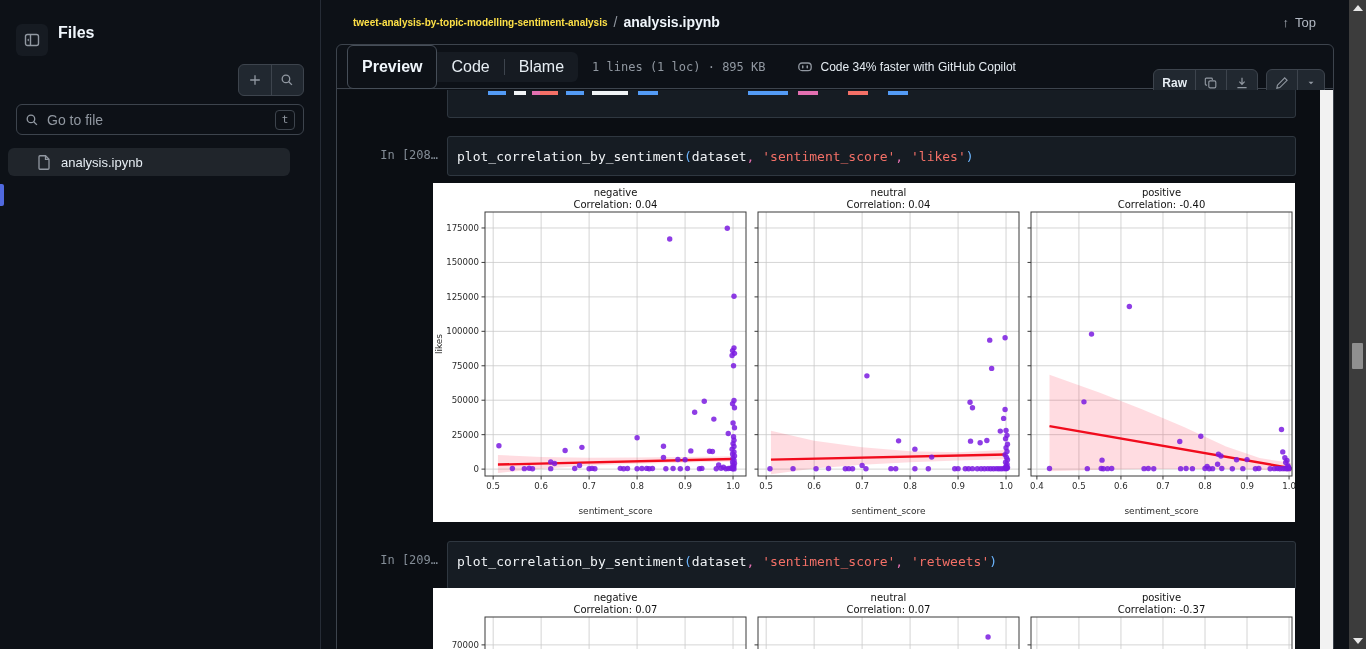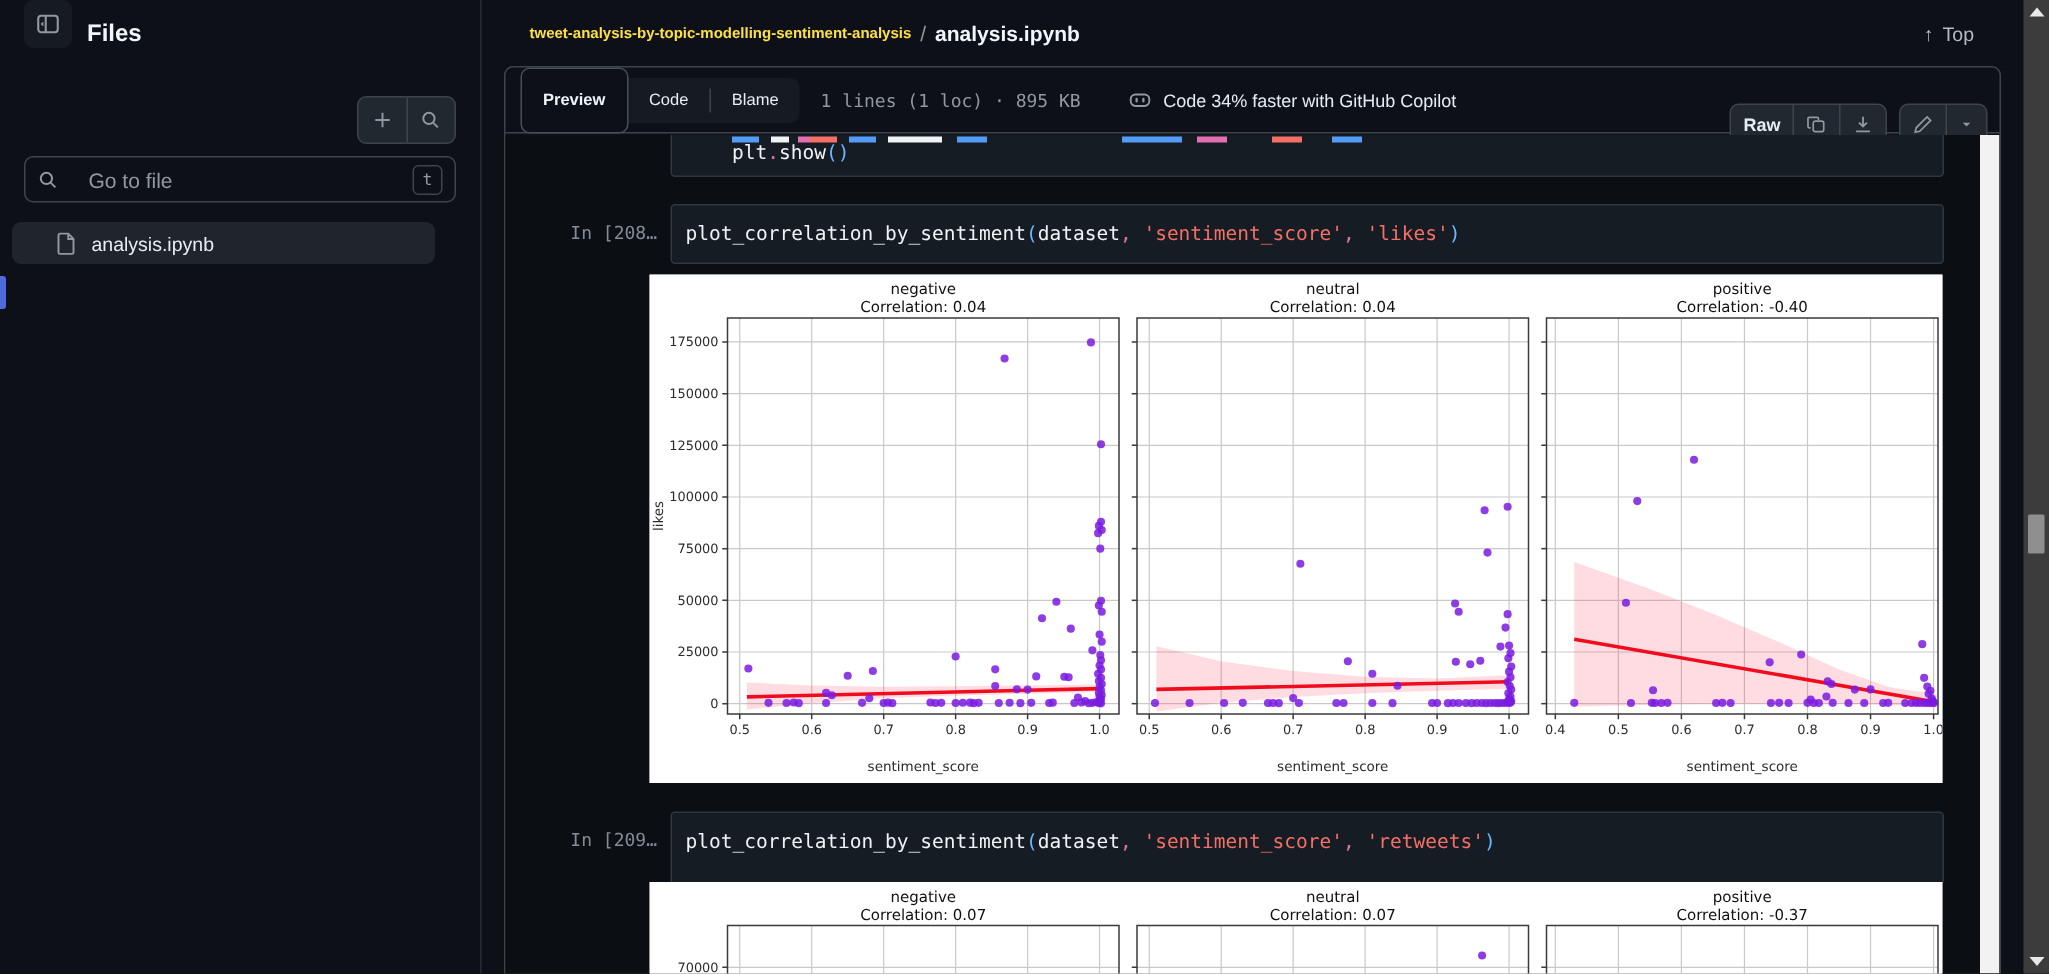--- a/index.html
+++ b/index.html
@@ -2,35 +2,35 @@
 <html><head>
 <meta charset="utf-8">
 <style>
   * { margin:0; padding:0; box-sizing:border-box; }
   html,body { width:1366px; height:649px; overflow:hidden; background:#0d1117;
               font-family:"Liberation Sans", sans-serif; }
 
   
   #sidebar { position:absolute; left:0; top:0; width:321px; height:649px;
              background:#0d1117; border-right:1px solid #262c36; }
-  .sb-header { position:absolute; left:16px; top:0; display:flex; align-items:flex-end; gap:10px; }
+  .sb-header { position:absolute; left:16px; top:24px; display:flex; align-items:flex-start; gap:10px; }
   .icon-btn32 { width:32px; height:32px; border-radius:6px; display:flex; align-items:center;
                 justify-content:center; background:#161b22; cursor:pointer; }
   .files-title { font-size:16px; font-weight:700; color:#f0f6fc; }
   .branch-btn { position:absolute; left:16px; top:64px; width:215px; height:32px;
                 background:#212830; border:1px solid #3d444d; border-radius:6px;
                 display:flex; align-items:center; padding:0 10px; gap:8px; cursor:pointer; }
   .branch-btn .lbl { font-size:13px; font-weight:600; color:#f0f6fc; flex:1; text-align:left; }
   .btn-group { position:absolute; left:238px; top:64px; width:66px; height:32px;
                background:#212830; border:1px solid #3d444d; border-radius:6px; display:flex; }
   .btn-group > div { flex:1; display:flex; align-items:center; justify-content:center; cursor:pointer; }
   .btn-group > div:first-child { border-right:1px solid #3d444d; }
   .goto-wrap { position:absolute; left:16px; top:104px; width:288px; height:31px;
                border:1px solid #3d444d; border-radius:6px; display:flex; align-items:center;
-               padding:0 8px; gap:20px; background:#0d1117; }
+               padding:0 8px; gap:8px; background:#0d1117; }
   .goto-wrap input { flex:1; background:transparent; border:none; outline:none;
                      color:#e6edf3; font-size:14px; font-family:"Liberation Sans", sans-serif; }
   .goto-wrap input::placeholder { color:#9198a1; }
   .kbd { width:20px; height:20px; border:1px solid #3d444d; border-radius:4px; color:#9198a1;
          font-size:11px; display:flex; align-items:center; justify-content:center;
          font-family:"DejaVu Sans Mono", monospace; }
   .tree { position:absolute; left:8px; top:148px; width:282px; }
   .tree-row { height:28px; margin-bottom:2px; border-radius:6px; display:flex; align-items:center;
               padding-left:28px; gap:9px; cursor:pointer; }
   .tree-row.selected { background:rgba(101,108,118,0.22); }
@@ -46,21 +46,21 @@
   .crumb-file { color:#f0f6fc; font-size:14px; font-weight:600; }
   .top-link { margin-left:auto; color:#b3bac4; font-size:13px; display:flex; gap:6px;
               align-items:center; cursor:pointer; }
 
   #file-box { position:absolute; left:336px; top:44px; width:998px; height:605px;
               border:1px solid #3d444d; border-radius:6px 6px 0 0; background:#0d1117; }
   #toolbar { position:absolute; left:0; top:0; width:100%; height:44px;
              border-bottom:1px solid #3d444d; display:flex; align-items:center; padding:0 8px 0 10px; }
   .seg { display:flex; align-items:center; background:#161b22; border-radius:6px; height:30px; }
   .seg-tab { padding:0 14px; height:44px; display:flex; align-items:center; color:#e6edf3;
-             font-size:11px; cursor:pointer; position:relative; }
+             font-size:16px; cursor:pointer; position:relative; }
   .seg-tab.active { background:#0d1117; border:1px solid #464e58; border-radius:6px;
                     font-weight:700; color:#f0f6fc; }
   .seg-div { width:1px; height:16px; background:#3d444d; }
   .file-info { margin-left:14px; color:#9198a1; font-size:12px;
                font-family:"DejaVu Sans Mono", monospace; }
   .copilot { margin-left:32px; display:flex; align-items:center; gap:7px; color:#e6edf3;
              font-size:12px; cursor:pointer; }
   .btn-seg-group { display:flex; height:28px; border:1px solid #3d444d; border-radius:6px;
                    background:#212830; overflow:hidden; }
   .btn-seg-group > div { display:flex; align-items:center; justify-content:center; padding:0 8px;
@@ -234,21 +234,20 @@
               </svg>
           </span>
         </div>
       </div>
     </div>
   </div>
 
   <div id="nb">
     <div class="cell-box" style="top:-26px; height:54px; padding-top:26px;">
       <div class="frag"></div>
-      <div class="code-line" style="padding-left:40px; margin-top:0px;"><span class="tok-w">plt</span><span class="tok-p">.</span><span class="tok-w">show</span><span class="tok-b">(</span><span class="tok-b">)</span></div>
     </div>
 
     <div class="in-label" style="top:58px;">In [208…</div>
     <div class="cell-box" style="top:46px; height:40px;">
       <div class="code-line" style="padding:12px 0 0 9px;"><span class="tok-w">plot_correlation_by_sentiment</span><span class="tok-b">(</span><span class="tok-w">dataset</span><span class="tok-p">,</span><span class="tok-w"> </span><span class="tok-s">'sentiment_score'</span><span class="tok-p">,</span><span class="tok-w"> </span><span class="tok-s">'likes'</span><span class="tok-b">)</span></div>
     </div>
 
     <div class="figure" style="top:93px; height:339px;" id="fig-0"><svg width="862" height="339" font-family="&quot;DejaVu Sans&quot;, sans-serif">
           <rect x="0" y="0" width="862" height="339" fill="#ffffff"></rect>
           <line x1="52" x2="313" y1="286.1106471816284" y2="286.1106471816284" stroke="#c9c9c9" stroke-width="0.8"></line>

